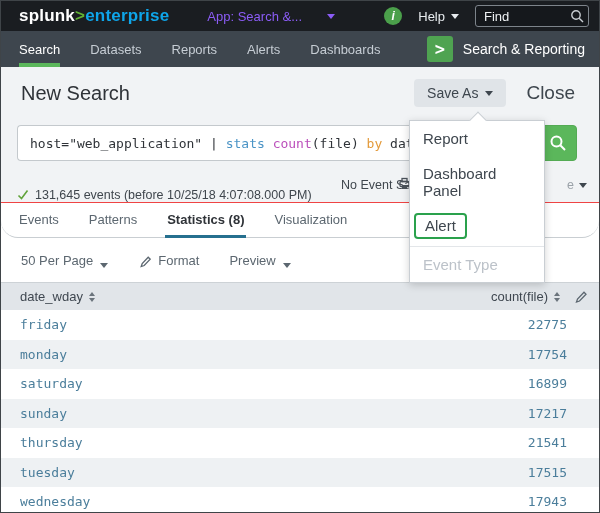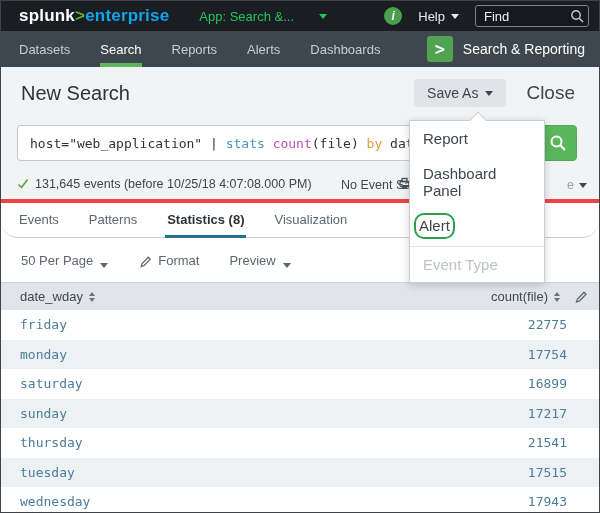--- a/index.html
+++ b/index.html
@@ -9,22 +9,22 @@
   .frame { position:relative; width:600px; height:513px; border:1px solid #3f4448;
            overflow:hidden; background:#fff; }
 
   
   .topbar { display:flex; align-items:center; height:30px; background:#1a1d21;
             color:#e8ecef; font-size:13px; padding:0 10px 0 18px; }
   .logo { font-size:17px; font-weight:bold; letter-spacing:.2px; cursor:pointer; }
   .lg-splunk { color:#ffffff; }
   .lg-gt { color:#61b233; font-weight:bold; }
   .lg-ent { color:#0ea5e9; font-weight:bold; }
-  .app-menu { display:flex; align-items:center; gap:25px; margin-left:30px;
-              color:#22c55e; cursor:pointer; }
+  .app-menu { display:flex; align-items:center; gap:25px; margin-left:38px;
+              color:#8b5cf6; cursor:pointer; }
   .topbar-right { margin-left:auto; display:flex; align-items:center; gap:16px; }
   .info-circle { width:18px; height:18px; border-radius:50%; background:#4ba04b;
                  color:#fff; font-size:12px; font-weight:bold; font-style:italic;
                  display:flex; align-items:center; justify-content:center; cursor:pointer; }
   .help { display:flex; align-items:center; gap:6px; cursor:pointer; }
   .find-box { position:relative; width:114px; }
   .find-box input { width:100%; height:22px; background:#15181c; border:1px solid #7d848b;
                     border-radius:3px; color:#e6eaed; font-size:13px; padding:0 22px 0 8px;
                     font-family:"Liberation Sans", sans-serif; outline:none; }
   .find-box input::placeholder { color:#eef1f3; opacity:1; }
@@ -62,23 +62,23 @@
   .search-input { flex:1; background:#fff; border:1px solid #c4c9cd; border-right:none;
                   border-radius:4px 0 0 4px; display:flex; align-items:center; padding:0 12px;
                   font-family:"DejaVu Sans Mono", monospace; font-size:13px; color:#2f3338;
                   white-space:pre; overflow:hidden; cursor:text; }
   .q-cmd { color:#4b94c6; }
   .q-fn  { color:#bb4fbb; }
   .q-kw  { color:#e39a3b; }
   .search-btn { width:38px; background:#5bb75b; border:1px solid #54ab54; border-radius:0 4px 4px 0;
                 display:flex; align-items:center; justify-content:center; cursor:pointer; }
 
-  .status-row { position:relative; height:34px; display:flex; align-items:center;
+  .status-row { position:relative; height:34px; display:flex; align-items:flex-end;
                 padding:0 16px; font-size:12.5px; color:#3f464d;
-                border-bottom:4px solid #ef4444; }
+                border-bottom:1px solid #ef4444; }
   .status-events { display:flex; align-items:center; gap:6px; }
   .sampling-partial { position:absolute; left:340px; top:9px; color:#3f464d; cursor:pointer; }
   .printer-partial { position:absolute; left:397px; top:8px; }
   .mode-partial { position:absolute; right:12px; top:9px; display:flex; align-items:center; gap:5px;
                   color:#9aa1a8; cursor:pointer; }
   .mode-partial .caret { color:#3e464e; }
 
   
   .results-tabs { height:35px; background:#fff; display:flex; align-items:flex-end; gap:26px;
                   padding:0 16px; border-bottom:1px solid #c9ced2; font-size:13px;border-radius:17px; }
@@ -111,22 +111,22 @@
   .cell-count { margin-left:auto; cursor:pointer; }
 
   
   .dropdown { position:absolute; left:408px; top:119px; width:136px; background:#fff;
               border:1px solid #c9ced3; box-shadow:0 2px 8px rgba(0,0,0,.18); z-index:20;
               font-size:15px; color:#3e464e; }
   .dd-notch { position:absolute; top:-7px; left:62px; width:12px; height:12px; background:#fff;
               border-left:1px solid #c9ced3; border-top:1px solid #c9ced3; transform:rotate(45deg); }
   .dd-item { padding:9px 13px; cursor:pointer; }
   .dd-item.disabled { color:#bcc2c9; border-top:1px solid #e3e6e9; margin-top:3px; cursor:default; }
-  .dd-alert-ring { display:inline-block; border:2px solid #2aa14c; border-radius:10px;
-                   padding:2px 3px 3px; margin:-4px 4px -5px -9px; }
+  .dd-alert-ring { display:inline-block; border:2px solid #2aa14c; border-radius:4px;
+                   padding:2px 9px 3px; margin:-4px 4px -5px -9px; }
 </style>
 </head>
 <body>
 
 <div class="frame">
 
   <header class="topbar">
     <div class="logo">
       <span class="lg-splunk">splunk</span><span class="lg-gt">&gt;</span><span class="lg-ent">enterprise</span>
     </div>
@@ -144,22 +144,22 @@
         <input placeholder="Find" style="">
         <svg class="find-mag" width="14" height="14" viewBox="0 0 14 14">
             <circle cx="6" cy="6" r="4.2" fill="none" stroke="#c9ced3" stroke-width="1.4"></circle>
             <line x1="9.2" y1="9.2" x2="13" y2="13" stroke="#c9ced3" stroke-width="1.4"></line>
           </svg>
       </div>
     </div>
   </header>
 
   <nav class="navbar">
+    <div class="nav-item active">Search</div>
     <div class="nav-item">Datasets</div>
-    <div class="nav-item active">Search</div>
     <div class="nav-item">Reports</div>
     <div class="nav-item">Alerts</div>
     <div class="nav-item">Dashboards</div>
     <div class="nav-right">
       <div class="app-badge">&gt;</div>
       <span class="app-name">Search &amp; Reporting</span>
     </div>
   </nav>
 
   <div class="gray-zone">

